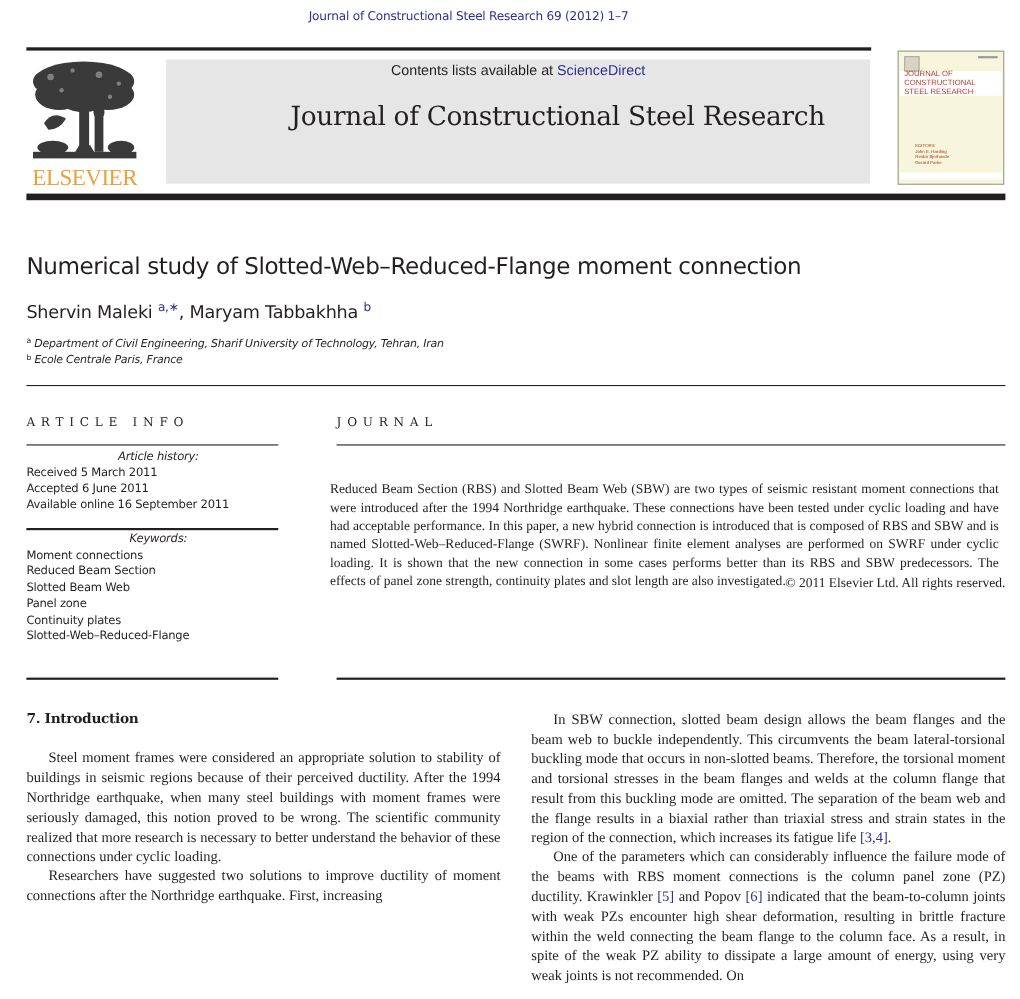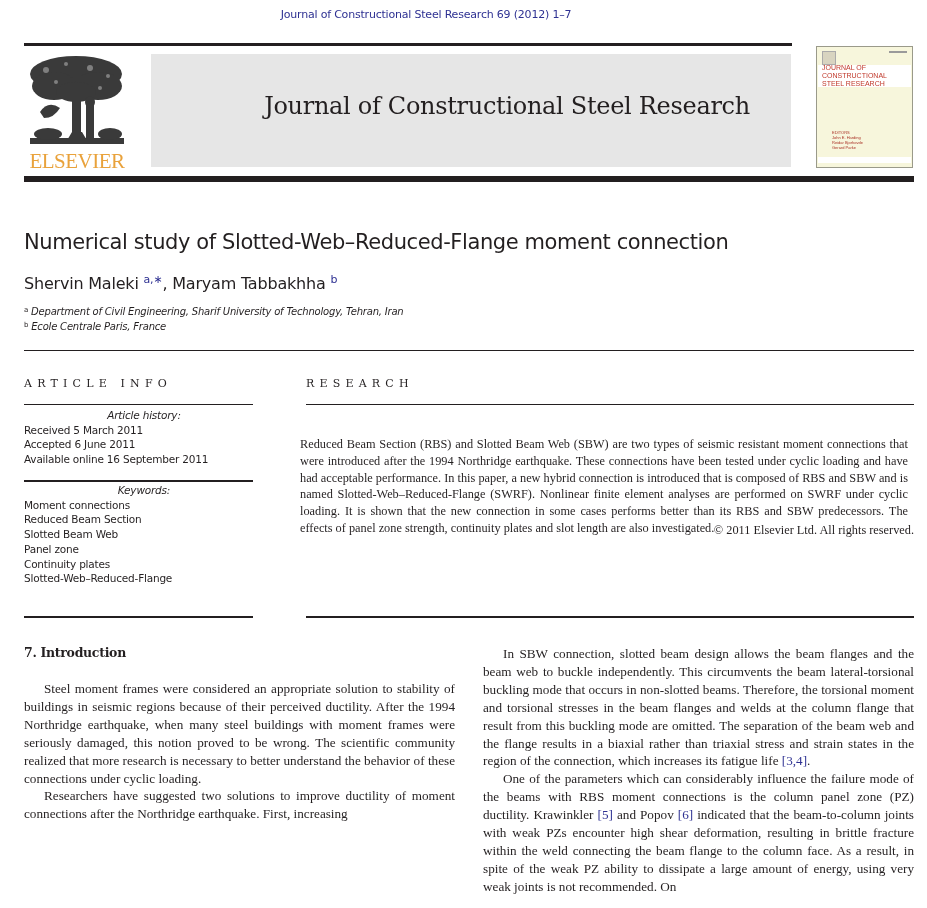--- a/index.html
+++ b/index.html
@@ -93,20 +93,23 @@
         <circle cx="64" cy="16" r="3"></circle>
       <circle cx="82" cy="24" r="2"></circle>
         <circle cx="30" cy="30" r="2"></circle>
         <circle cx="74" cy="36" r="2"></circle>
     </g>
   </svg>
   <div class="abs logo-text">ELSEVIER</div>
 </div>
 
 <div class="abs banner">
+  <div class="abs contents-line">
+    <span>Contents lists available at </span><span class="sd">ScienceDirect</span>
+  </div>
   <div class="abs journal-title">Journal of Constructional Steel Research</div>
 </div>
 
 <div class="abs cover">
   <div class="abs cover-white"></div>
   <div class="abs cover-logo"></div>
   <div class="abs cover-issn"></div>
   <div class="abs cover-title">
     <div>JOURNAL OF</div>
     <div>CONSTRUCTIONAL</div>
@@ -134,21 +137,21 @@
 <div class="abs affil affil-a">
   <sup>a</sup><span>Department of Civil Engineering, Sharif University of Technology, Tehran, Iran</span>
 </div>
 <div class="abs affil affil-b">
   <sup>b</sup><span>Ecole Centrale Paris, France</span>
 </div>
 
 <div class="abs rule-thin-full"></div>
 
 <div class="abs article-info-head section-caps">ARTICLE INFO</div>
-<div class="abs abstract-head section-caps">RESEARCH</div>
+<div class="abs abstract-head section-caps">JOURNAL</div>
 
 <div class="abs rule-info-1"></div>
 <div class="abs rule-abs-1"></div>
 
 <div class="abs info-block history">
   <div class="it">Article history:</div>
   <div>Received 5 March 2011</div>
   <div>Accepted 6 June 2011</div>
   <div>Available online 16 September 2011</div>
 </div>

